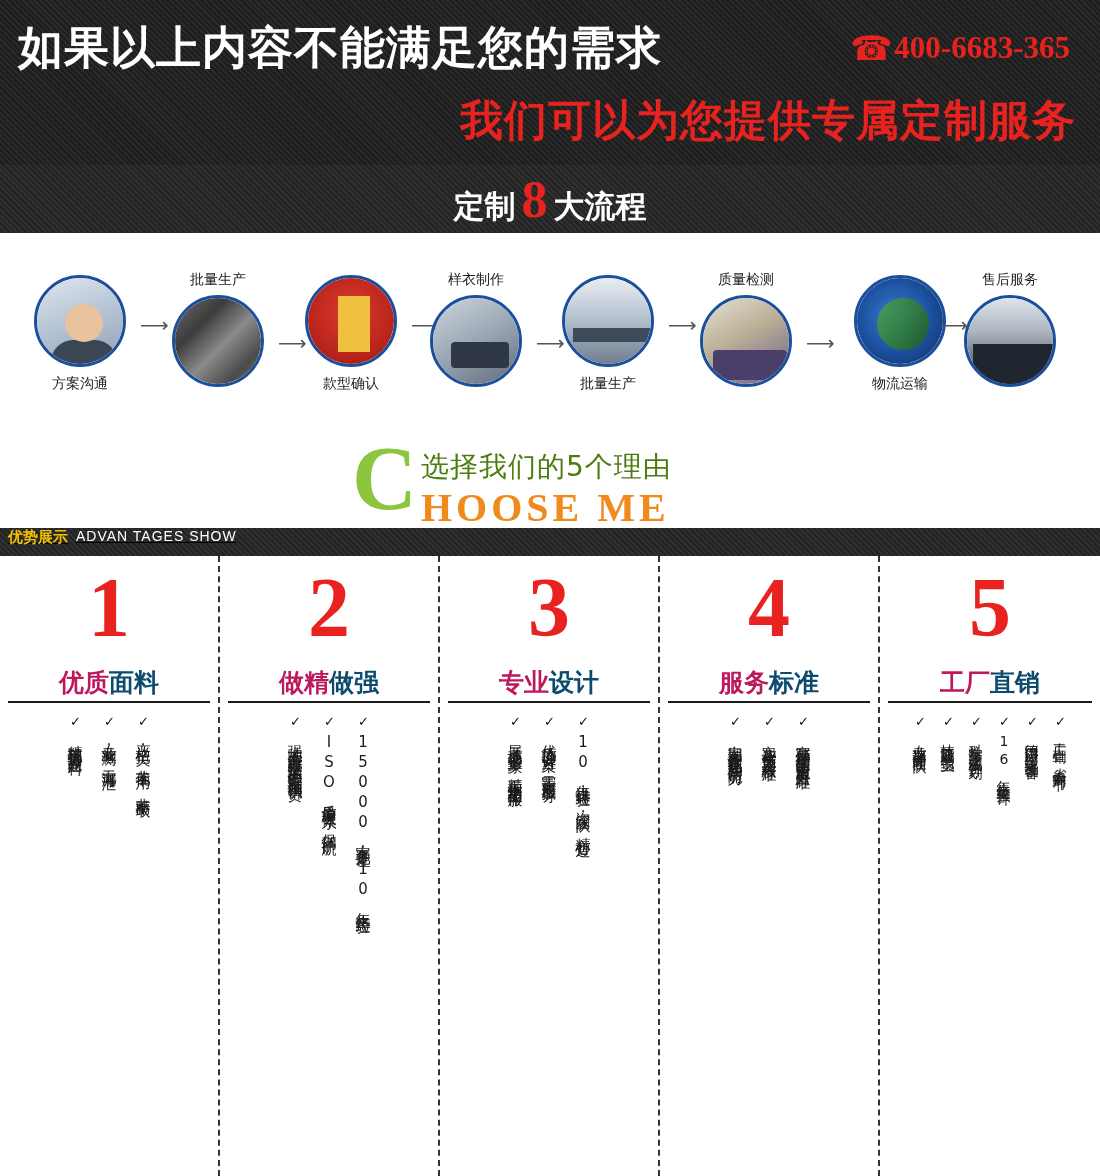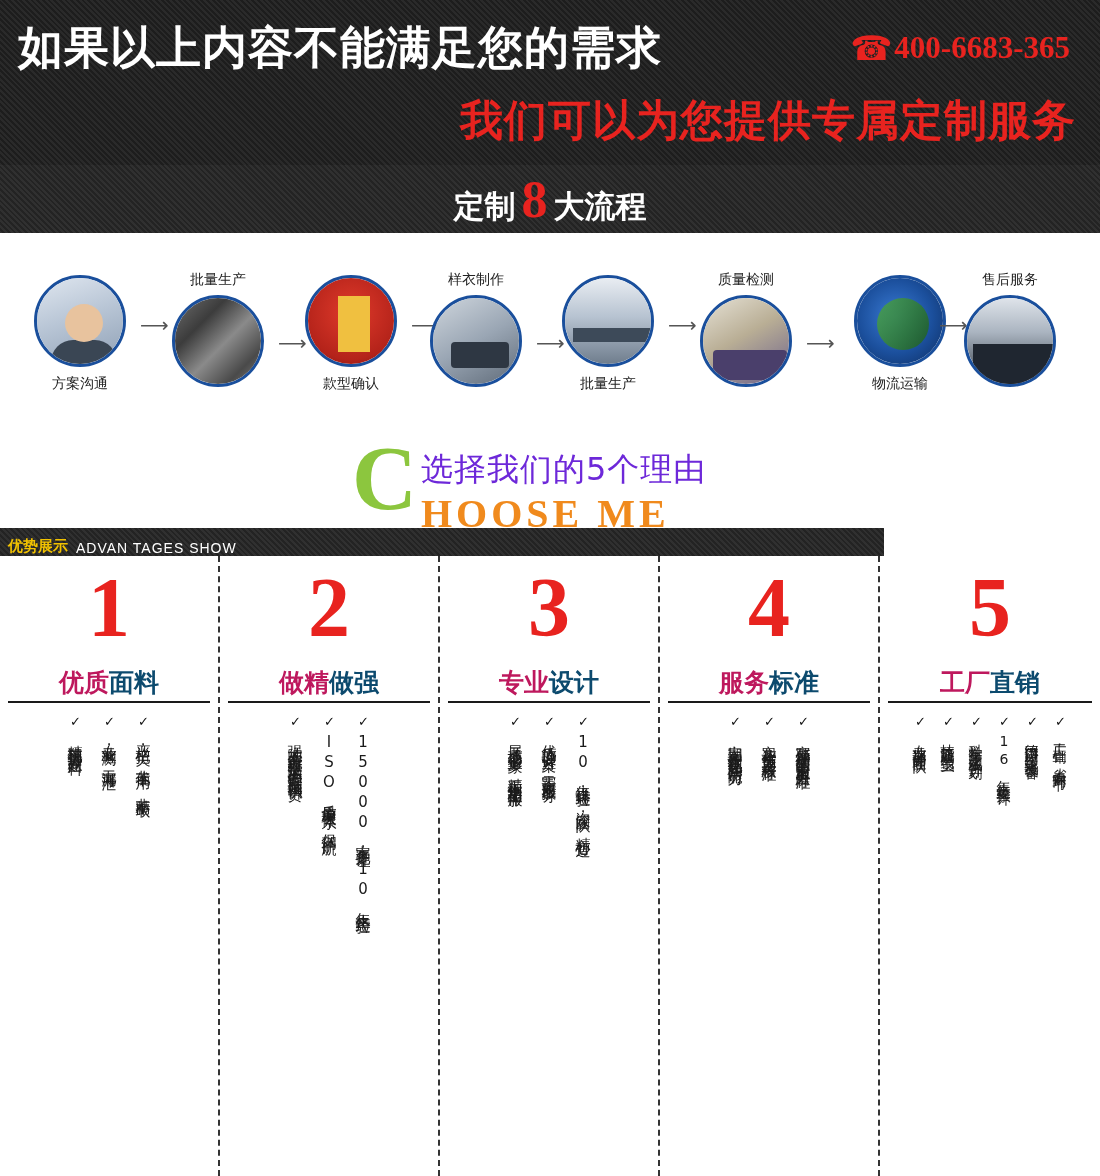--- a/index.html
+++ b/index.html
@@ -116,35 +116,35 @@
   .choose-inner {
     position:absolute; left:352px; top:4px;
     display:flex; align-items:flex-start;
   }
   .big-c {
     font-size:90px; line-height:74px; font-weight:bold; color:#8cc63e;
     font-family:"Liberation Serif", serif;
   }
   .choose-right { margin-left:4px; padding-top:6px; }
   .choose-cn {
-    font-size:32px; color:#6d28d9; letter-spacing:1px;
+    font-size:28px; color:#4d7c0f; letter-spacing:1px;
     font-family:"DejaVu Sans", sans-serif;
   }
   .choose-en {
     font-size:40px; font-weight:bold; color:#f08a1d; letter-spacing:4px;
     font-family:"Liberation Serif", serif; margin-top:-2px;
   }
 
   
   .adv-bar {
-    position:relative; width:884px; height:28px;
+    position:relative; width:1100px; height:28px;
     background:
       repeating-linear-gradient(45deg, #303030 0px, #303030 2px, #232323 2px, #232323 4px),
       #2b2b2b;
-    display:flex; align-items:flex-end;
+    display:flex; align-items:flex-start;text-decoration:underline;
   }
   .adv-cn { color:#f2c200; font-size:15px; margin-left:8px; font-weight:bold; }
   .adv-en { color:#ffffff; font-size:14px; margin-left:8px; letter-spacing:1px; }
 
   
   .cols {
     position:relative; width:1100px; height:620px;
     background:#ffffff;
     display:flex;
   }

